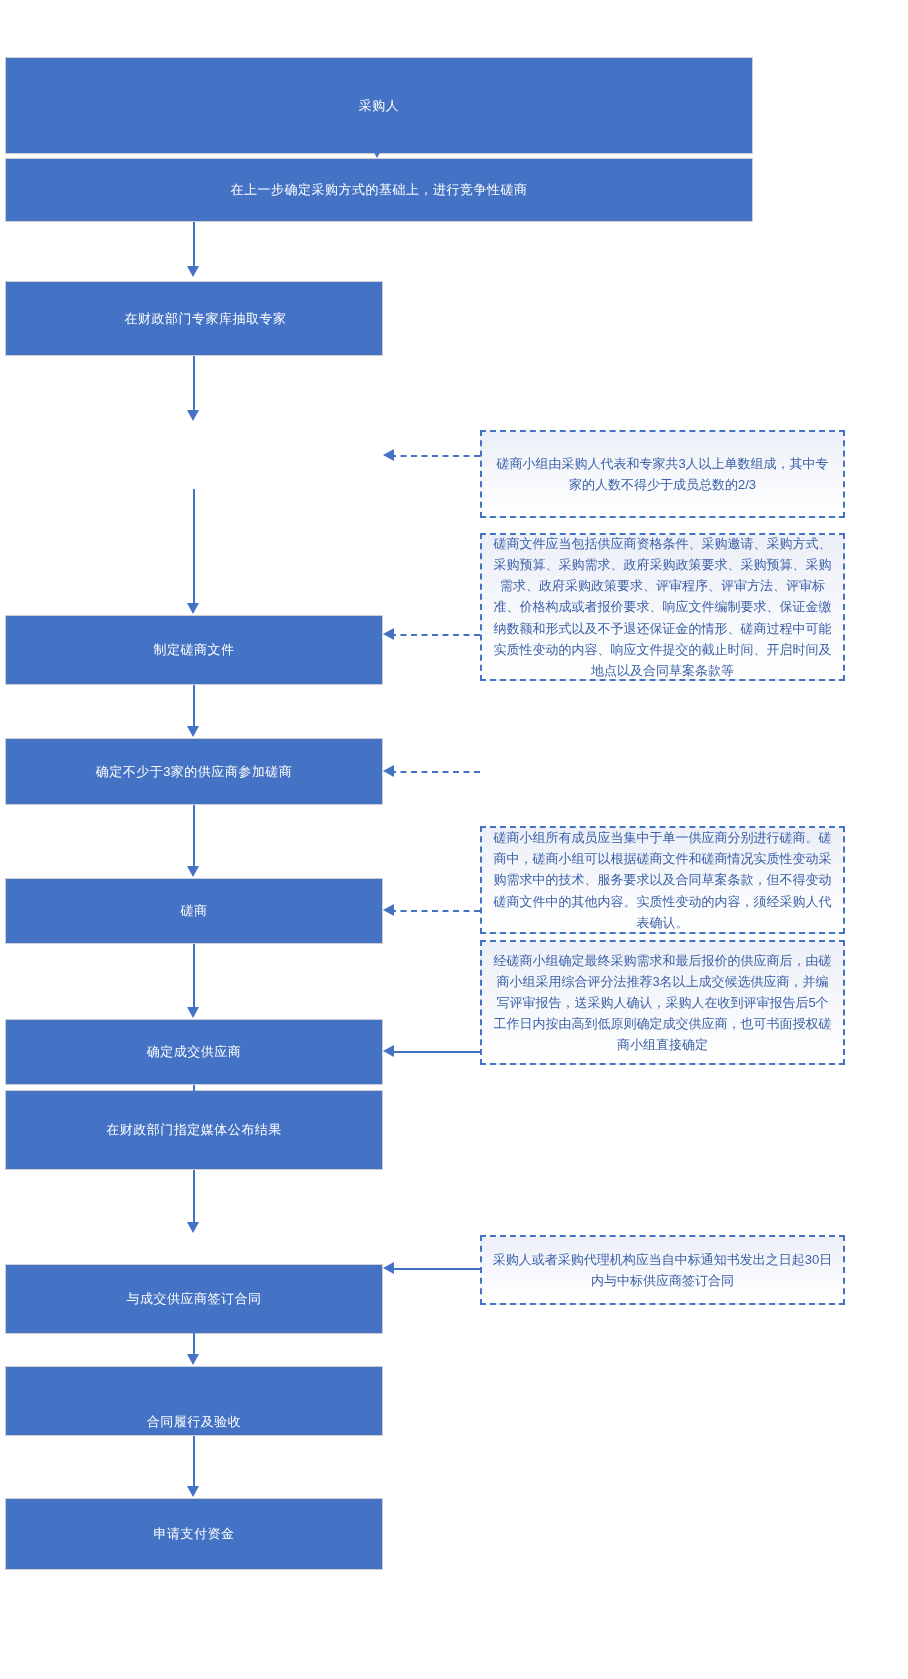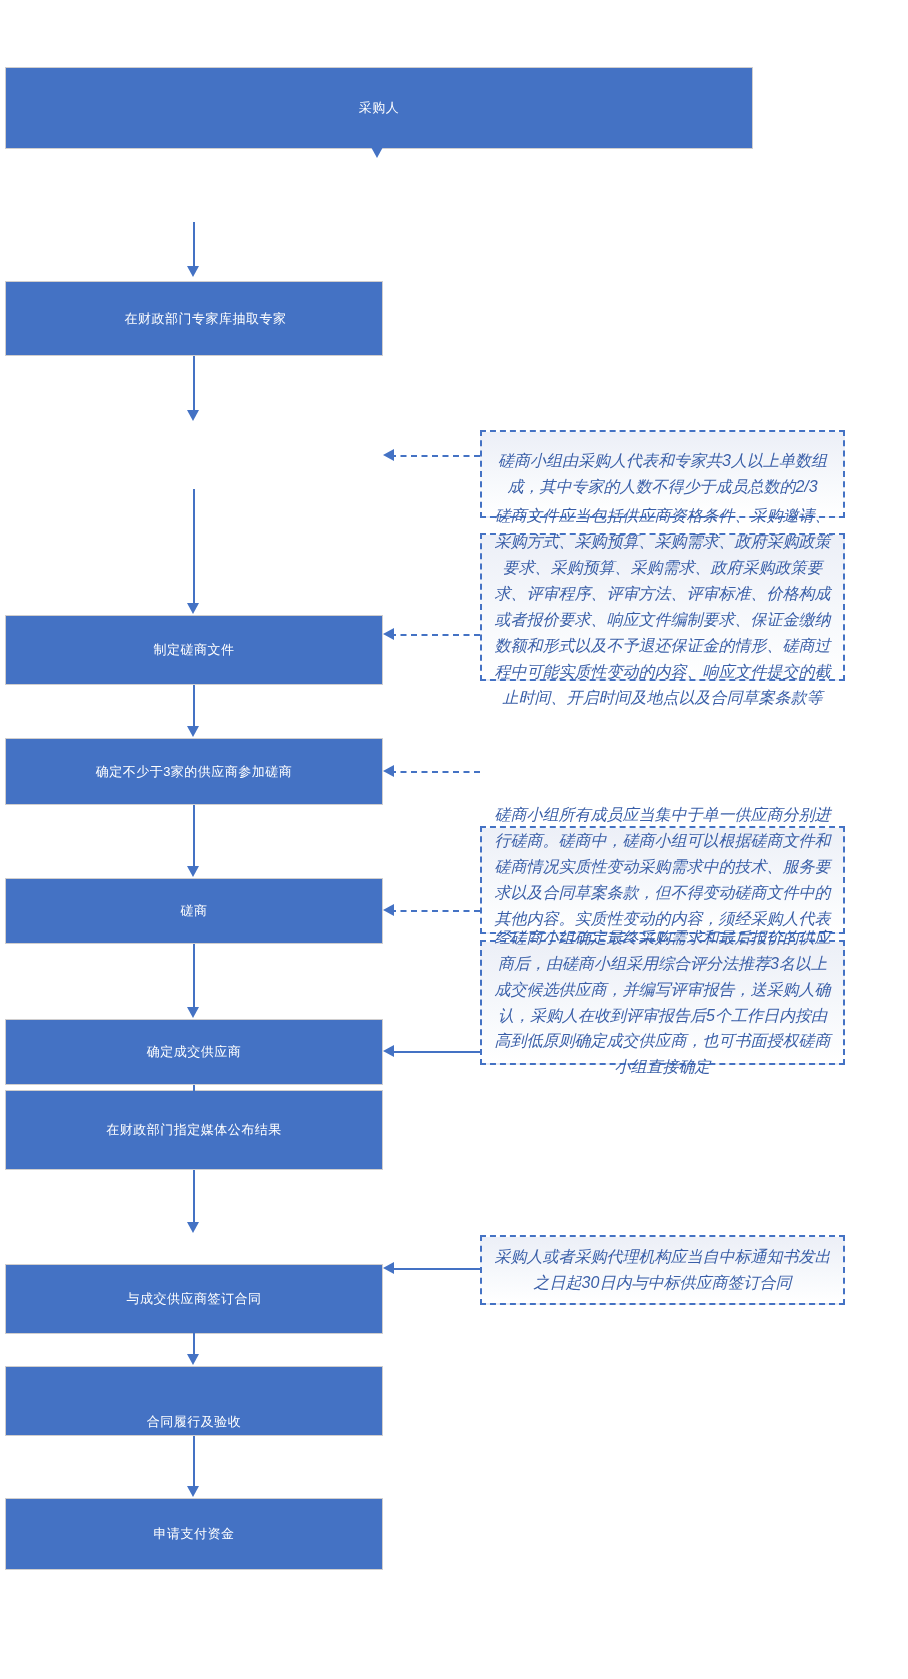--- a/index.html
+++ b/index.html
@@ -35,28 +35,27 @@
     padding: 4px 10px;
   }
 
   
   .note-box {
     position: absolute;
     box-sizing: border-box;
     border: 2px dashed #4472C4;
     background: linear-gradient(180deg, #eceff7 0%, #f7f9fc 60%, #ffffff 100%);
     color: #3a5fa8;
-    font-size: 16px;
+    font-size: 13px;
     line-height: 1.62;
     display: flex;
     align-items: center;
     justify-content: center;
     text-align: center;
     padding: 6px 10px;
-    font-style: italic;
   }
   .note-box span {
     display: block;
     width: 100%;
   }
 
   
   .v-line {
     position: absolute;
     width: 1.6px;
@@ -87,24 +86,27 @@
     border-top: 6.5px solid transparent;
     border-bottom: 6.5px solid transparent;
     border-right: 11px solid #4472C4;
   }
 </style>
 </head>
 <body>
 
 <div id="canvas">
 
-  <div class="proc-box" style="left:5px; top:67px; width:748px; height:82px;">
+  <div class="proc-box" style="left:5px; top:57px; width:748px; height:97px;">
     <span>采购人</span>
   </div>
 
+  <div class="proc-box" style="left:5px; top:158px; width:748px; height:64px;">
+    <span>在上一步确定采购方式的基础上，进行竞争性磋商</span>
+  </div>
 
   <div class="proc-box" style="left:5px; top:281px; width:378px; height:75px;padding-left:33px;">
     <span>在财政部门专家库抽取专家</span>
   </div>
 
 
   <div class="proc-box" style="left:5px; top:615px; width:378px; height:70px;">
     <span>制定磋商文件</span>
   </div>
 

